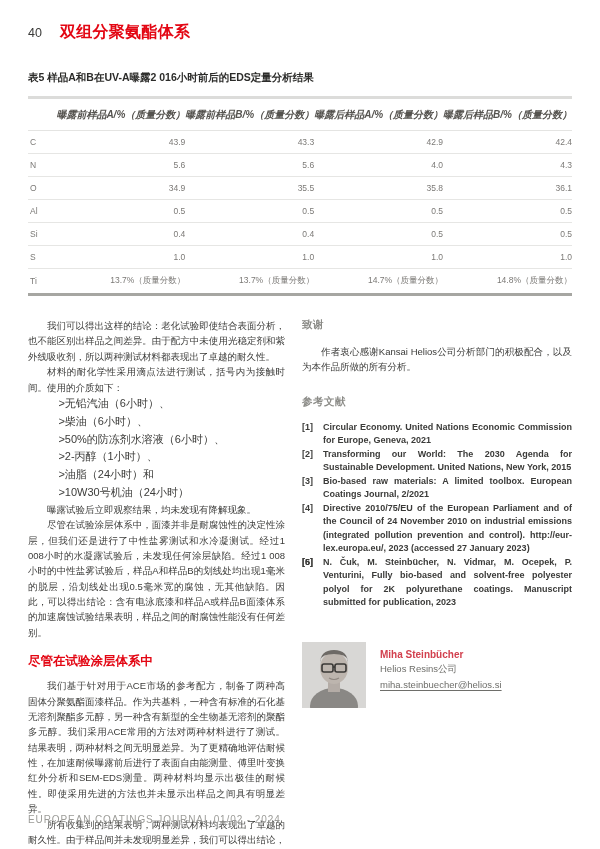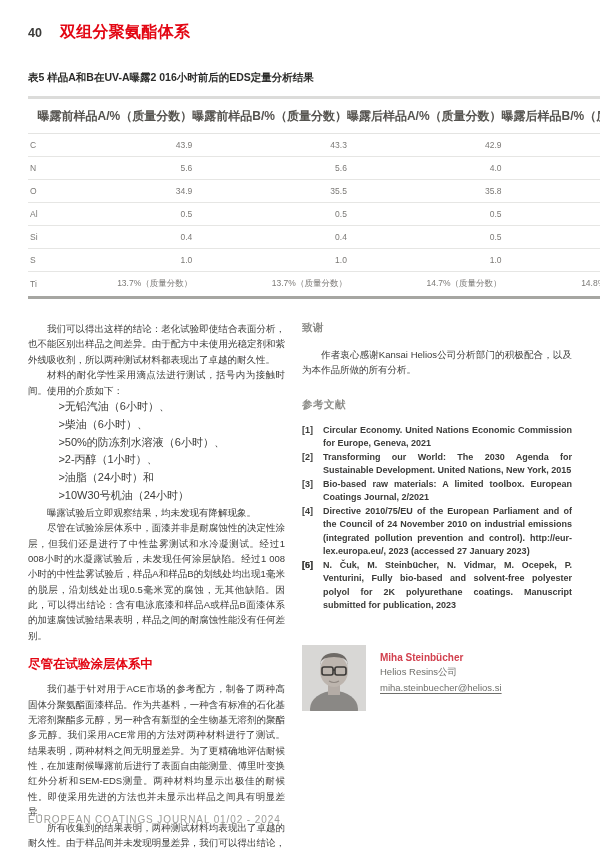--- a/index.html
+++ b/index.html
@@ -8,31 +8,31 @@
     width: 600px; height: 849px;
     position: relative;
     font-family: "Liberation Sans", "DejaVu Sans", sans-serif;
     color: #3b3b39;
     overflow: hidden;
   }
   .page { padding: 22px 28px 0 28px; }
 
   
   .page-header { display: flex; align-items: baseline; gap: 18px; }
-  .page-num { font-size: 12.5px; font-weight: 700; color: #3b3b39; }
+  .page-num { font-size: 12.5px; font-weight: 400; color: #3b3b39; }
   .page-title { font-size: 16px; font-weight: 700; color: #e30613; letter-spacing: 0.3px; }
 
   
   .table-title { margin-top: 28px; font-size: 10.5px; font-weight: 700; color: #2c2c2a; }
   table.eds { width: 100%; border-collapse: collapse; margin-top: 11px; }
   table.eds thead th {
     border-top: 3px solid #dcdcda;
     border-bottom: 1px solid #e4e4e2;
-    font-size: 12px; font-weight: 700; color: #55534f;
-    padding: 9px 0 8px 0; text-align: center; white-space: nowrap;
+    font-size: 10px; font-weight: 700; color: #55534f;
+    padding: 9px 0 8px 0; text-align: center; white-space: nowrap; font-style: italic;
   }
   table.eds th.el-head { width: 9%; }
   table.eds td {
     border-bottom: 1px solid #e6e6e4;
     font-size: 8.5px; color: #7b7976;
     padding: 6px 0; text-align: right; white-space: nowrap;
   }
   table.eds td.el { text-align: left; padding-left: 2px; }
   table.eds tr.last-row td { border-bottom: 3px solid #a6a6a2; }
 

